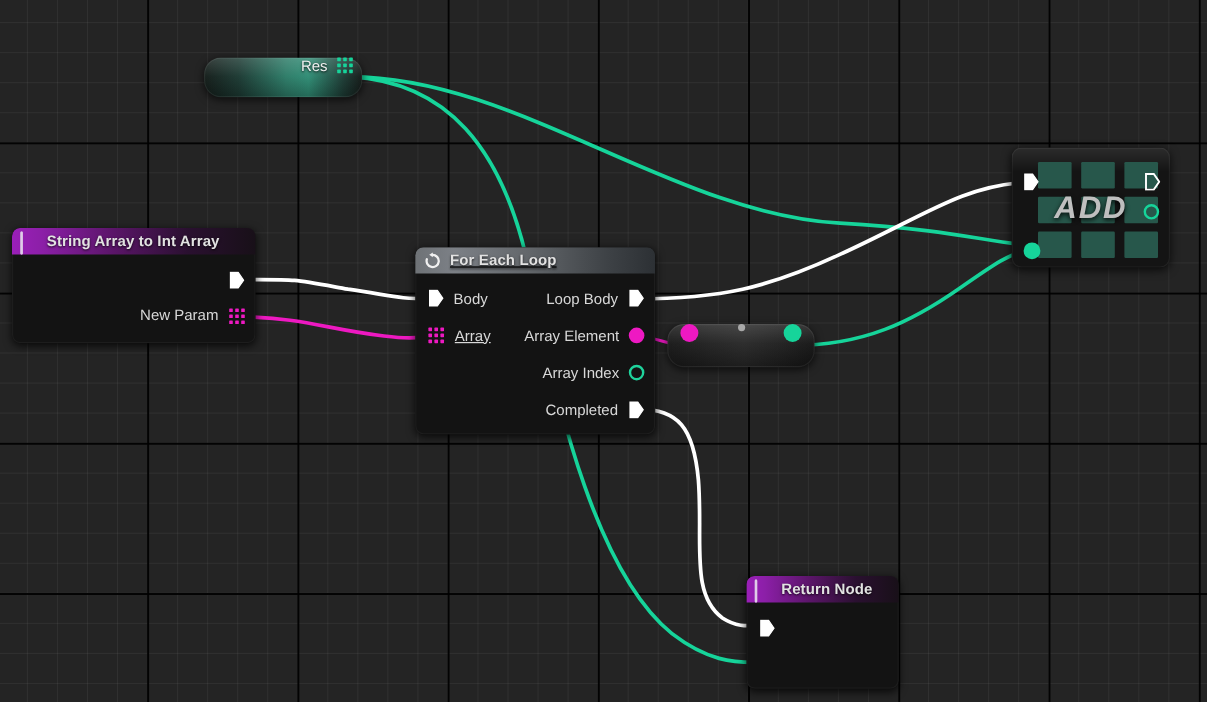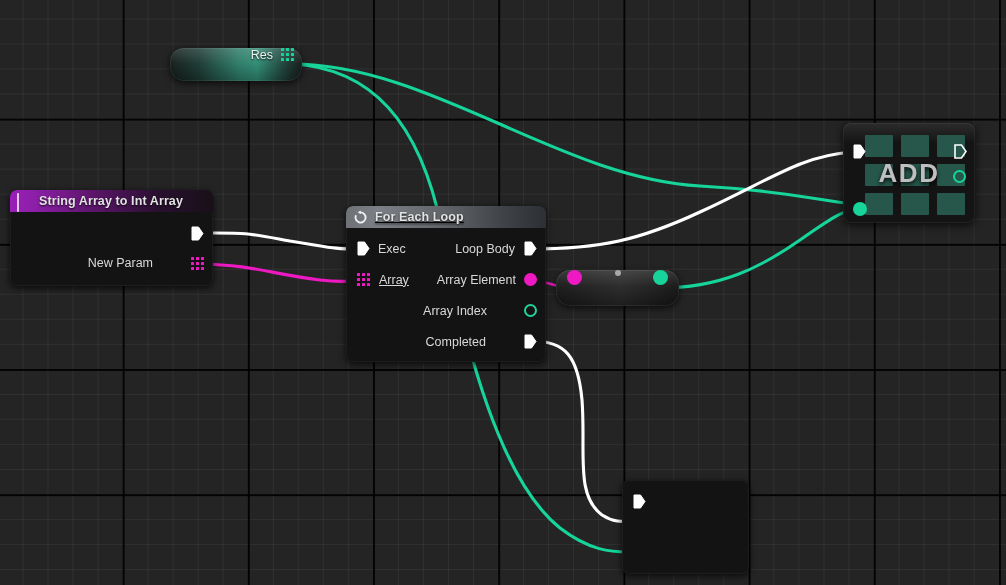--- a/index.html
+++ b/index.html
@@ -48,21 +48,21 @@
     text-shadow: 0 1px 2px rgba(0,0,0,0.85);
   }
   .nhdr-icon { width: 15px; height: 15px; margin-right: 7px; flex: 0 0 auto; }
   .ico-sq {
     width: 14px; height: 12px; border-radius: 2px;
     background: #c9a5d8; border: 1px solid #dfcbe8;
   }
   .nbody { position: relative; padding: 6px 0 8px 0; }
 
   .prow { display: flex; align-items: center; height: 31px; position: relative; }
-  .prow.right { justify-content: flex-end; gap: 29px; }
+  .prow.right { justify-content: flex-end; }
   .plabel { font-size: 12.5px; color: #d8d8d8; white-space: nowrap; }
 
   
   .pin { width: 14px; height: 14px; flex: 0 0 auto; display: inline-block; position: relative; }
   .pin-exec { width: 13px; height: 15px; }
   .pin-exec svg { display: block; }
 
   .pin-grid {
     width: 13px; height: 13px;
     display: grid; grid-template-columns: repeat(3, 3px); grid-template-rows: repeat(3, 3px);
@@ -95,20 +95,21 @@
     font-size: 12.5px; color: #f0f0f0; white-space: nowrap;
     text-shadow: 0 1px 2px rgba(0,0,0,0.9);
   }
 
   
   #node-add {
     border-radius: 8px;
     background: #141414;
     box-shadow: 0 2px 8px rgba(0,0,0,0.75), inset 0 0 0 1px rgba(255,255,255,0.06);
     overflow: hidden;
+    font-style: italic;
   }
   #node-add .topfade {
     position: absolute; left: 0; top: 0; width: 100%; height: 20px;
     background: linear-gradient(to bottom, rgba(255,255,255,0.10), rgba(255,255,255,0));
     pointer-events: none;
   }
   .add-grid {
     position: absolute; left: 22px; top: 12px;
     display: grid; grid-template-columns: repeat(3, 28px); grid-template-rows: repeat(3, 22px);
     gap: 7px 8px;
@@ -205,21 +206,21 @@
       <span class="nhdr-title">For Each Loop</span>
     </div>
     <div class="nbody" style="padding-top:5px;">
 
       <div class="prow" style="height:31px;">
         <span class="pin pin-exec" style="margin-left:11px;">
           <svg width="13" height="15" viewBox="0 0 13 15">
             <path d="M1 1 L7.5 1 L12 7.5 L7.5 14 L1 14 Z" fill="#ffffff" stroke="#ffffff" stroke-width="1"></path>
           </svg>
         </span>
-        <span class="plabel" style="margin-left:8px;">Exec</span>
+        <span class="plabel" style="margin-left:8px;">Body</span>
         <span style="flex:1"></span>
         <span class="plabel">Loop Body</span>
         <span class="pin pin-exec" style="margin:0 9px 0 9px;">
           <svg width="13" height="15" viewBox="0 0 13 15">
             <path d="M1 1 L7.5 1 L12 7.5 L7.5 14 L1 14 Z" fill="#ffffff" stroke="#ffffff" stroke-width="1"></path>
           </svg>
         </span>
       </div>
 
       <div class="prow" style="height:31px;">
@@ -297,20 +298,26 @@
 
     <span class="add-pin" style="right:8px; top:21px;">
       <svg width="13" height="15" viewBox="0 0 13 15">
         <path d="M1 1 L7.5 1 L12 7.5 L7.5 14 L1 14 Z" fill="none" stroke="#ffffff" stroke-width="1.6"></path>
       </svg>
     </span>
     <span class="add-pin pin-dot hollow" style="right:9px; top:47px; color:#16d49a; width:13px; height:13px;"></span>
   </div>
 
   <div class="node full-node" id="node-return" style="left:622px; top:480px; width:127px; height:94px;">
+    <div class="nhdr purple">
+      <span class="nhdr-icon">
+        <span class="ico-sq"></span>
+      </span>
+      <span class="nhdr-title">Return Node</span>
+    </div>
     <div class="nbody" style="padding-top:6px;">
       <div class="prow" style="height:31px;">
         <span class="pin pin-exec" style="margin-left:11px;">
           <svg width="13" height="15" viewBox="0 0 13 15">
             <path d="M1 1 L7.5 1 L12 7.5 L7.5 14 L1 14 Z" fill="#ffffff" stroke="#ffffff" stroke-width="1"></path>
           </svg>
         </span>
       </div>
     </div>
   </div>

